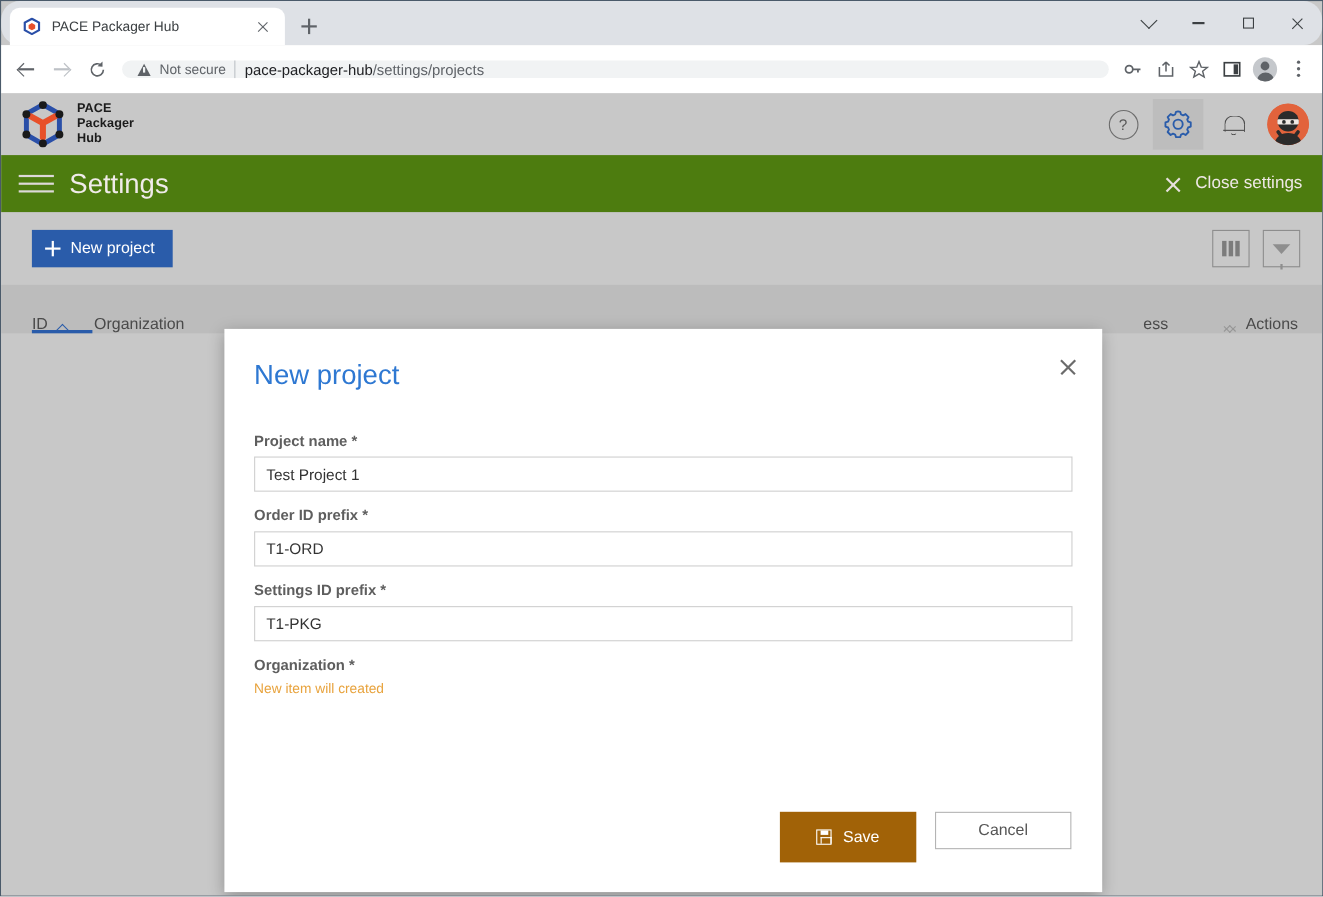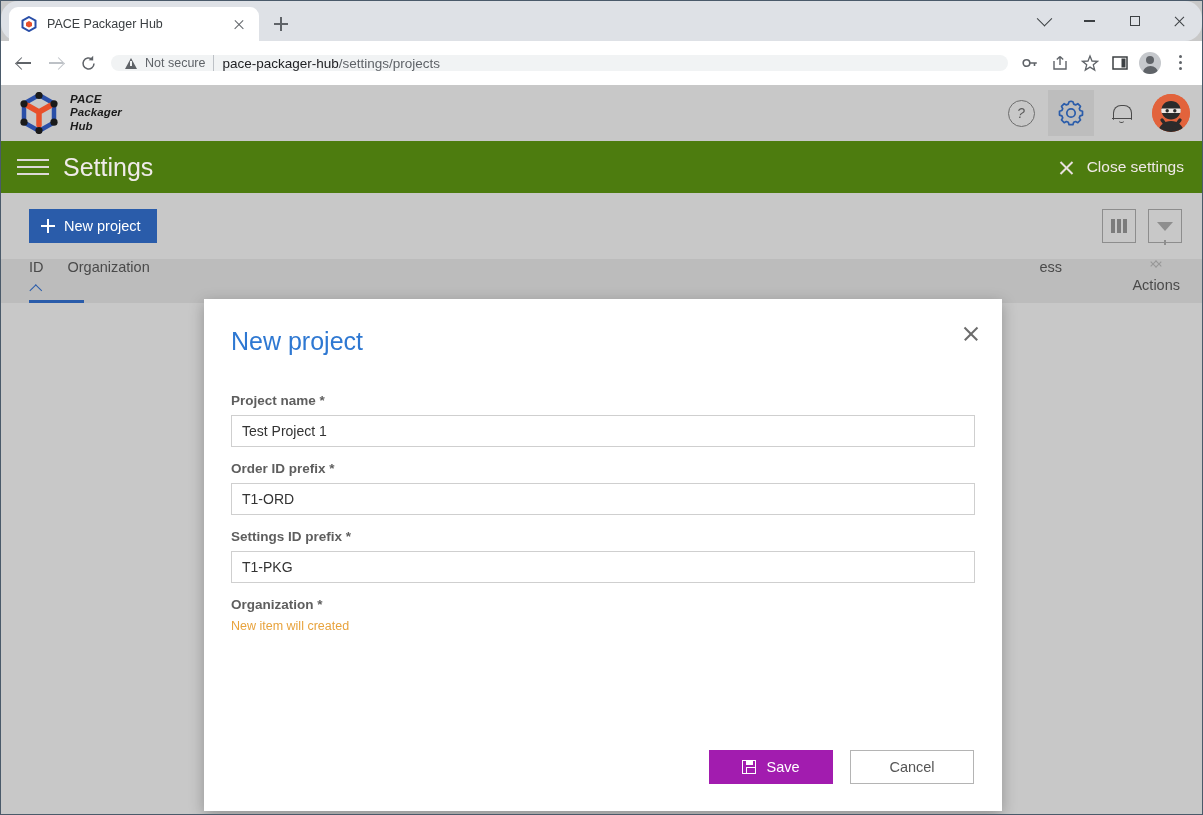--- a/index.html
+++ b/index.html
@@ -164,21 +164,20 @@
   .kebab i:nth-child(1) { top: 0; }
   .kebab i:nth-child(2) { top: 6px; }
   .kebab i:nth-child(3) { top: 12px; }
 
   
   .viewport { position: relative; width: 100%; height: 729px; background: #c8c8c8; }
   .app-header {
     height: 56px; background: #c8c8c8;
     display: flex; align-items: center; justify-content: space-between;
     padding: 0 8px 0 18px;
-    font-style: italic;
   }
   .brand { display: flex; align-items: center; gap: 11px; }
   .brand-logo { width: 40px; height: 42px; flex: 0 0 40px; }
   .brand-text {
     font-size: 11.5px; font-weight: bold; color: #1b1b1b;
     line-height: 1.18; letter-spacing: .1px;
   }
   .header-icons { display: flex; align-items: center; gap: 4px; }
   .hicon {
     width: 46px; height: 46px;
@@ -272,21 +271,21 @@
   .funnel::after {
     content: ""; position: absolute; left: -1px; top: 9px;
     width: 2px; height: 5px; background: #8e8e8e;
   }
 
   .table-head {
     margin-top: 16px; height: 44px; background: #bcbcbc;
     display: flex; align-items: center; padding-left: 28px;
     font-size: 14.5px; color: #4a4a4a; position: relative;
   }
-  .th { display: flex; align-items: center; gap: 9px; height: 44px; flex-direction: column; }
+  .th { display: flex; align-items: flex-end; gap: 9px; height: 44px; }
   .th.sorted { position: relative; }
   .th.sorted::after {
     content: ""; position: absolute; left: 0; bottom: 0;
     width: 55px; height: 3px; background: #2a5caa;
   }
   .chev-up {
     width: 9px; height: 9px;
     border-left: 1.7px solid #2a5caa; border-top: 1.7px solid #2a5caa;
     transform: rotate(45deg) translate(1px, 2px);
   }
@@ -347,22 +346,22 @@
     width: 6px; height: 1.6px; background: #e89a27;
     transform: rotate(45deg);
   }
   .hint { font-size: 12.5px; color: #e8a33d; margin-top: 6px; display: block; }
 
   .modal-actions {
     position: absolute; right: 28px; bottom: 27px;
     display: flex; gap: 17px;
   }
   .btn-save {
-    background: #a21caf; color: #fff; border: none;
-    width: 124px; height: 34px;
+    background: #a16207; color: #fff; border: none;
+    width: 124px; height: 46px;
     display: inline-flex; align-items: center; justify-content: center; gap: 10px;
     font-size: 14.5px; font-family: inherit; cursor: pointer;
   }
   .floppy {
     width: 14px; height: 14px; border: 1.5px solid #fff;
     position: relative; flex: 0 0 14px;
   }
   .floppy::before {
     content: ""; position: absolute; left: 3px; top: 0;
     width: 7px; height: 4px; background: #fff;

